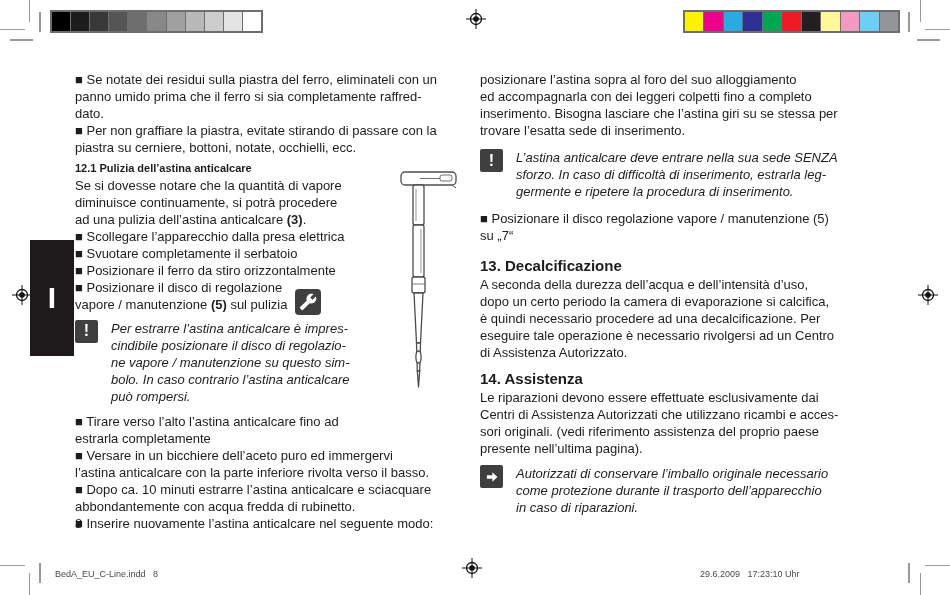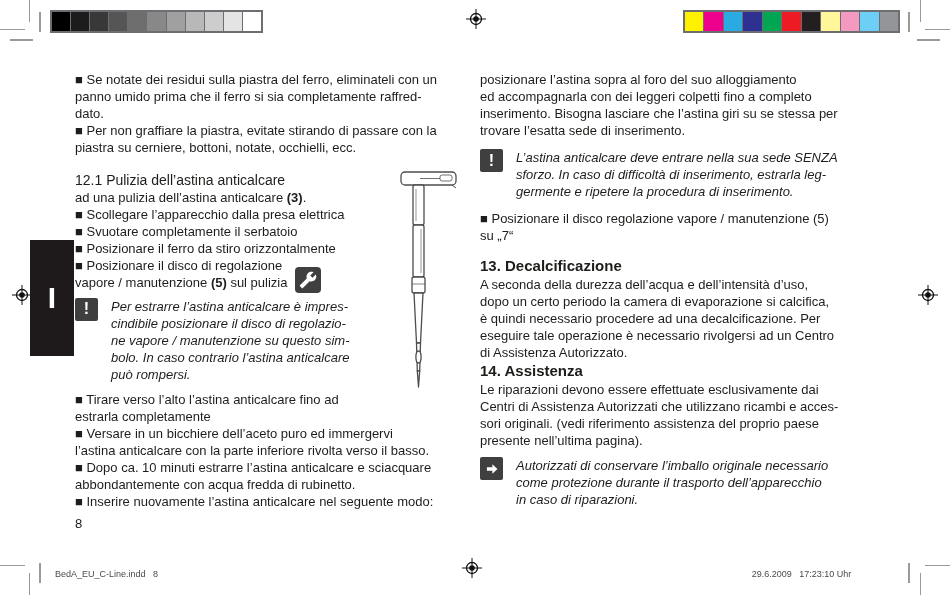--- a/index.html
+++ b/index.html
@@ -5,21 +5,21 @@
   html,body{margin:0;padding:0;}
   body{
     width:950px;height:595px;position:relative;background:#ffffff;
     font-family:"Liberation Sans",sans-serif;color:#1d1d1b;overflow:hidden;
   }
   .lines{white-space:pre-line;}
   .body-text{font-size:13px;line-height:17px;}
   .col{position:absolute;top:71px;}
   #left-col{left:75px;width:412px;}
   #right-col{left:480px;width:402px;}
-  .h-small{font-weight:normal;font-size:14px;margin-top:16px;}
+  .h-small{font-weight:bold;font-size:11px;margin-top:4px;}
   .h-big{font-weight:bold;font-size:15px;line-height:20px;}
   .narrow{width:322px;}
   .b{font-weight:bold;}
   .it{font-style:italic;}
   .note-row{display:flex;gap:13px;align-items:flex-start;}
   .icon-square{
     width:23px;height:23px;background:#3f3f3f;border-radius:2px;flex:0 0 auto;
     display:flex;align-items:center;justify-content:center;
     color:#ffffff;font-weight:bold;font-size:16px;line-height:1;
   }
@@ -138,20 +138,22 @@
 </svg>
 
 <div id="left-col" class="col body-text">
   <div class="lines">■ Se notate dei residui sulla piastra del ferro, eliminateli con un
 panno umido prima che il ferro si sia completamente raffred-
 dato.</div>
   <div class="lines">■ Per non graffiare la piastra, evitate stirando di passare con la
 piastra su cerniere, bottoni, notate, occhielli, ecc.</div>
 
   <div class="h-small">12.1 Pulizia dell’astina anticalcare</div>
+  <div class="lines narrow">Se si dovesse notare che la quantità di vapore
+diminuisce continuamente, si potrà procedere</div>
   <div class="narrow"><span>ad una pulizia dell’astina  anticalcare </span><span class="b">(3)</span><span>.</span></div>
   <div class="lines narrow">■ Scollegare l’apparecchio dalla presa elettrica
 ■ Svuotare completamente il serbatoio
 ■ Posizionare il ferro da stiro orizzontalmente
 ■ Posizionare il disco di regolazione</div>
   <div class="narrow"><span>vapore / manutenzione </span><span class="b">(5)</span><span> sul pulizia</span><span class="wrench"><svg viewBox="0 0 24 24" width="18" height="18">
           <g transform="translate(24,0) scale(-1,1)">
             <path fill="#ffffff" d="M22.7 19l-9.1-9.1c.9-2.3.4-5-1.5-6.9-2-2-5-2.4-7.4-1.3L9 6 6 9 1.6 4.7C.4 7.1.9 10.1 2.9 12.1c1.9 1.9 4.6 2.4 6.9 1.5l9.1 9.1c.4.4 1 .4 1.4 0l2.3-2.3c.5-.4.5-1.1.1-1.4z"></path>
           </g>
         </svg></span></div>
@@ -194,33 +196,33 @@
   <div class="lines" style="margin-top:10px;">■ Posizionare il disco regolazione vapore / manutenzione (5)
 su „7“</div>
 
   <div class="h-big" style="margin-top:12px;">13. Decalcificazione</div>
   <div class="lines">A seconda della durezza dell’acqua e dell’intensità d’uso,
 dopo un certo periodo la camera di evaporazione si calcifica,
 è quindi necessario procedere ad una decalcificazione. Per
 eseguire tale operazione è necessario rivolgersi ad un Centro
 di Assistenza Autorizzato.</div>
 
-  <div class="h-big" style="margin-top:0;">14. Assistenza</div>
+  <div class="h-big" style="margin-top:8px;">14. Assistenza</div>
   <div class="lines">Le riparazioni devono essere effettuate esclusivamente dai
 Centri di Assistenza Autorizzati che utilizzano ricambi e acces-
 sori originali. (vedi riferimento assistenza del proprio paese
 presente nell’ultima pagina).</div>
 
   <div class="note-row" style="margin-top:8px;">
     <div class="icon-square">
         <svg viewBox="0 0 22 22" width="16" height="16">
           <path fill="#ffffff" d="M4 8.5 h7.5 V4.5 L18.5 11 L11.5 17.5 V13.5 H4 z"></path>
         </svg>
       </div>
     <div class="lines it" style="width:360px;">Autorizzati di conservare l’imballo originale necessario
 come protezione durante il trasporto dell’apparecchio
 in caso di riparazioni.</div>
   </div>
 </div>
 
 <div id="page-number">8</div>
 <div class="footer-text" style="left:55px;top:569px;">BedA_EU_C-Line.indd   8</div>
-<div class="footer-text" style="left:700px;top:569px;width:203px;text-align:center;">29.6.2009   17:23:10 Uhr</div>
+<div class="footer-text" style="left:700px;top:569px;width:203px;text-align:left;">29.6.2009   17:23:10 Uhr</div>
 
 </body></html>

